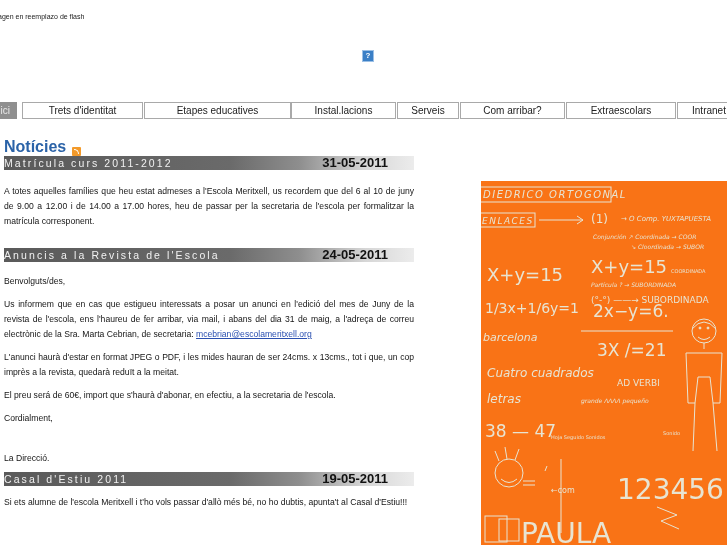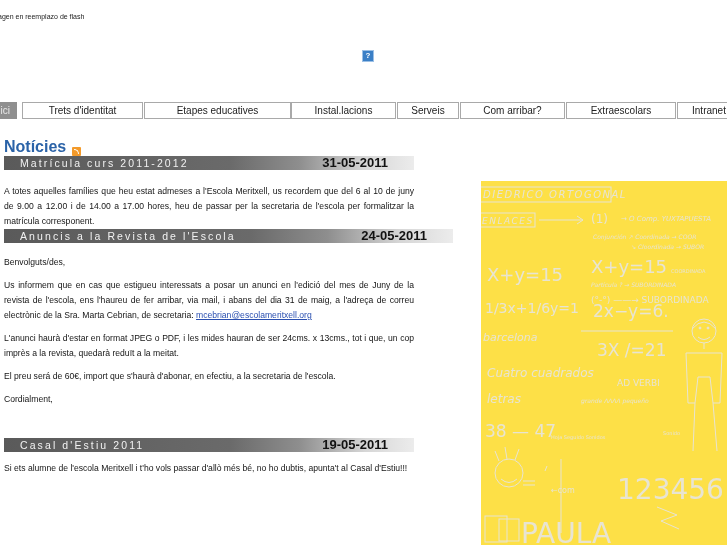--- a/index.html
+++ b/index.html
@@ -44,34 +44,34 @@
     }
     .rss-icon::after {
       content: ""; position: absolute; left: 2px; top: 2px; width: 4px; height: 4px;
       border-top: 1.5px solid #fff; border-right: 1.5px solid #fff; border-radius: 0 5px 0 0;
     }
     .item-header {
       height: 14px; width: 410px; position: relative;
       background: linear-gradient(to right, #5a5a5a 0%, #6a6a6a 55%, #8e8e8e 72%, #d6d6d6 88%, #ececec 100%);
     }
     .item-title {
-      position: absolute; left: 16px; top: 0; line-height: 14px;
+      position: absolute; left: 0; top: 0; line-height: 14px;
       font-size: 10.5px; letter-spacing: 2.1px; color: #f2f2f2; text-align: right;
     }
     .item-date {
       position: absolute; right: 26px; top: 0; line-height: 14px;
       font-size: 13px; font-weight: bold; color: #111;
     }
     .item-body { font-size: 8.6px; line-height: 15px; color: #151515; }
     .item-body p { margin: 0; text-align: justify; }
     .item-body a { color: #2a4fb0; text-decoration: underline; }
     .sp1 { height: 8px; }
     .board {
       position: absolute; left: 481px; top: 181px; width: 246px; height: 364px;
-      background: #fde047; overflow: hidden;
+      background: #f97316; overflow: hidden;
     }
     .board svg { display: block; }
   </style>
 </head>
 <body>
 
 <div class="flash-alt">agen en reemplazo de flash</div>
 <div class="help-icon">?</div>
 
 <div class="nav">
@@ -92,35 +92,36 @@
   </h2>
 
   <div class="item-header">
     <span class="item-title">Matrícula curs 2011-2012</span>
     <span class="item-date">31-05-2011</span>
   </div>
   <div class="item-body" style="padding-top:14px;">
     <p>A totes aquelles famílies que heu estat admeses a l'Escola Meritxell, us recordem que del 6 al 10 de juny de 9.00 a 12.00 i de 14.00 a 17.00 hores, heu de passar per la secretaria de l'escola per formalitzar la matrícula corresponent.</p>
   </div>
 
-  <div class="item-header" style="margin-top:0;padding-left:39px;">
+  <div class="item-header" style="margin-top:19px;">
     <span class="item-title">Anuncis a la Revista de l'Escola</span>
     <span class="item-date">24-05-2011</span>
   </div>
   <div class="item-body" style="padding-top:12px;">
     <p>Benvolguts/des,</p>
     <div class="sp1"></div>
     <p><span>Us informem que en cas que estigueu interessats a posar un anunci en l'edició del mes de Juny de la revista de l'escola, ens l'haureu de fer arribar, via mail, i abans del dia 31 de maig, a l'adreça de correu electrònic de la Sra. Marta Cebrian, de secretaria:</span> <a>mcebrian@escolameritxell.org</a></p>
     <div class="sp1"></div>
     <p>L'anunci haurà d'estar en format  JPEG o PDF, i les mides hauran de ser 24cms. x  13cms., tot i que, un cop imprès a la revista, quedarà reduït a la meitat.</p>
     <div class="sp1"></div>
     <p>El preu será de 60€, import que s'haurà d'abonar, en efectiu, a la secretaria de l'escola.</p>
     <div class="sp1"></div>
     <p>Cordialment,</p>
     <div style="height:25px;"></div>
+    <p>La Direcció.</p>
   </div>
 
   <div class="item-header" style="margin-top:6px;">
     <span class="item-title">Casal d'Estiu 2011</span>
     <span class="item-date">19-05-2011</span>
   </div>
   <div class="item-body" style="padding-top:9px;">
     <p>Si ets alumne de l'escola Meritxell i t'ho vols passar d'allò més bé, no ho dubtis,  apunta't al Casal d'Estiu!!!</p>
   </div>
 </div>

